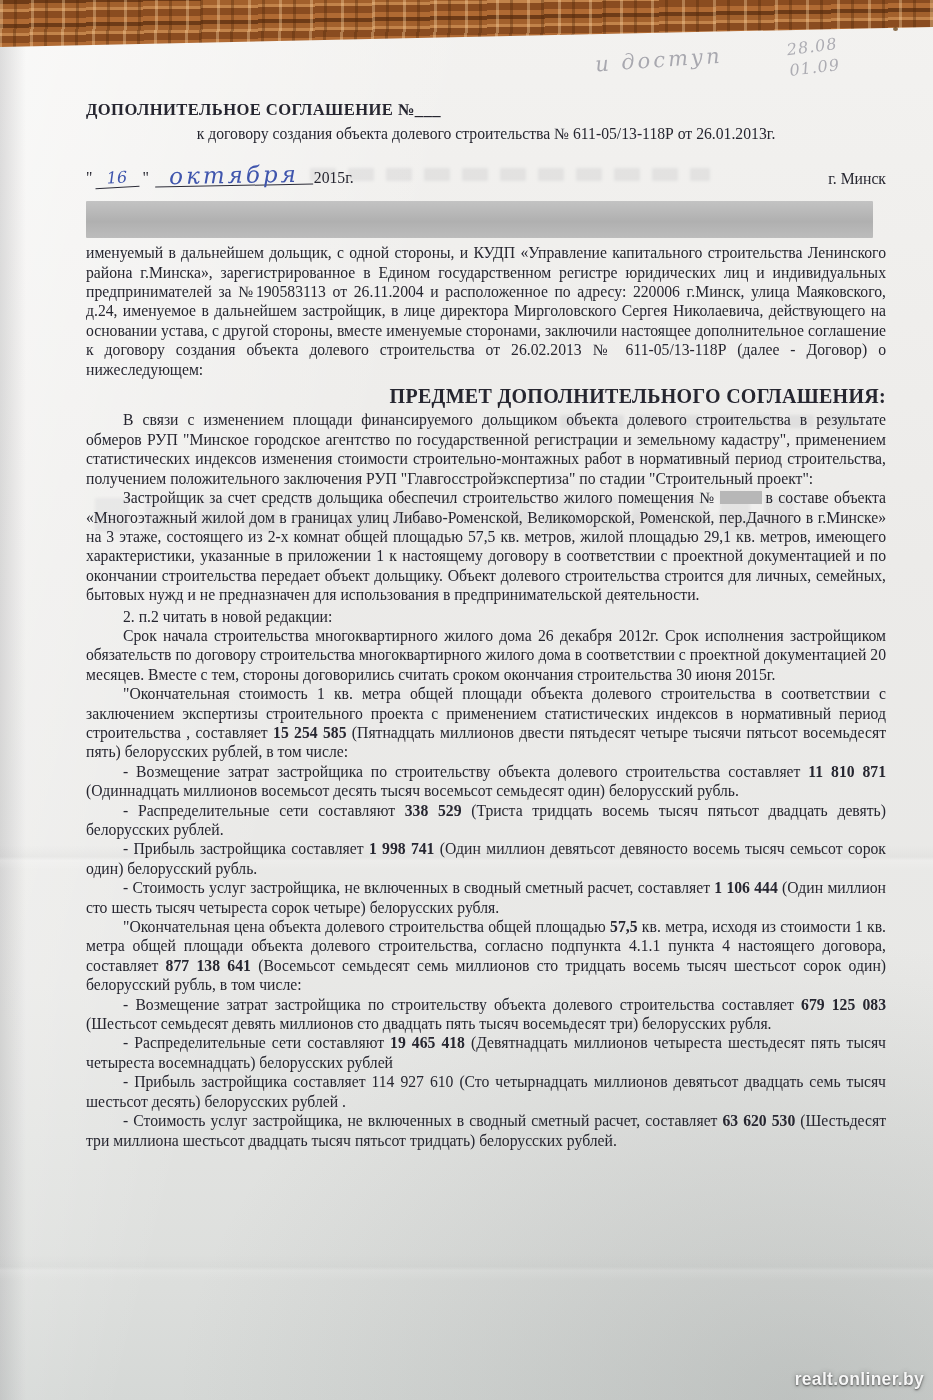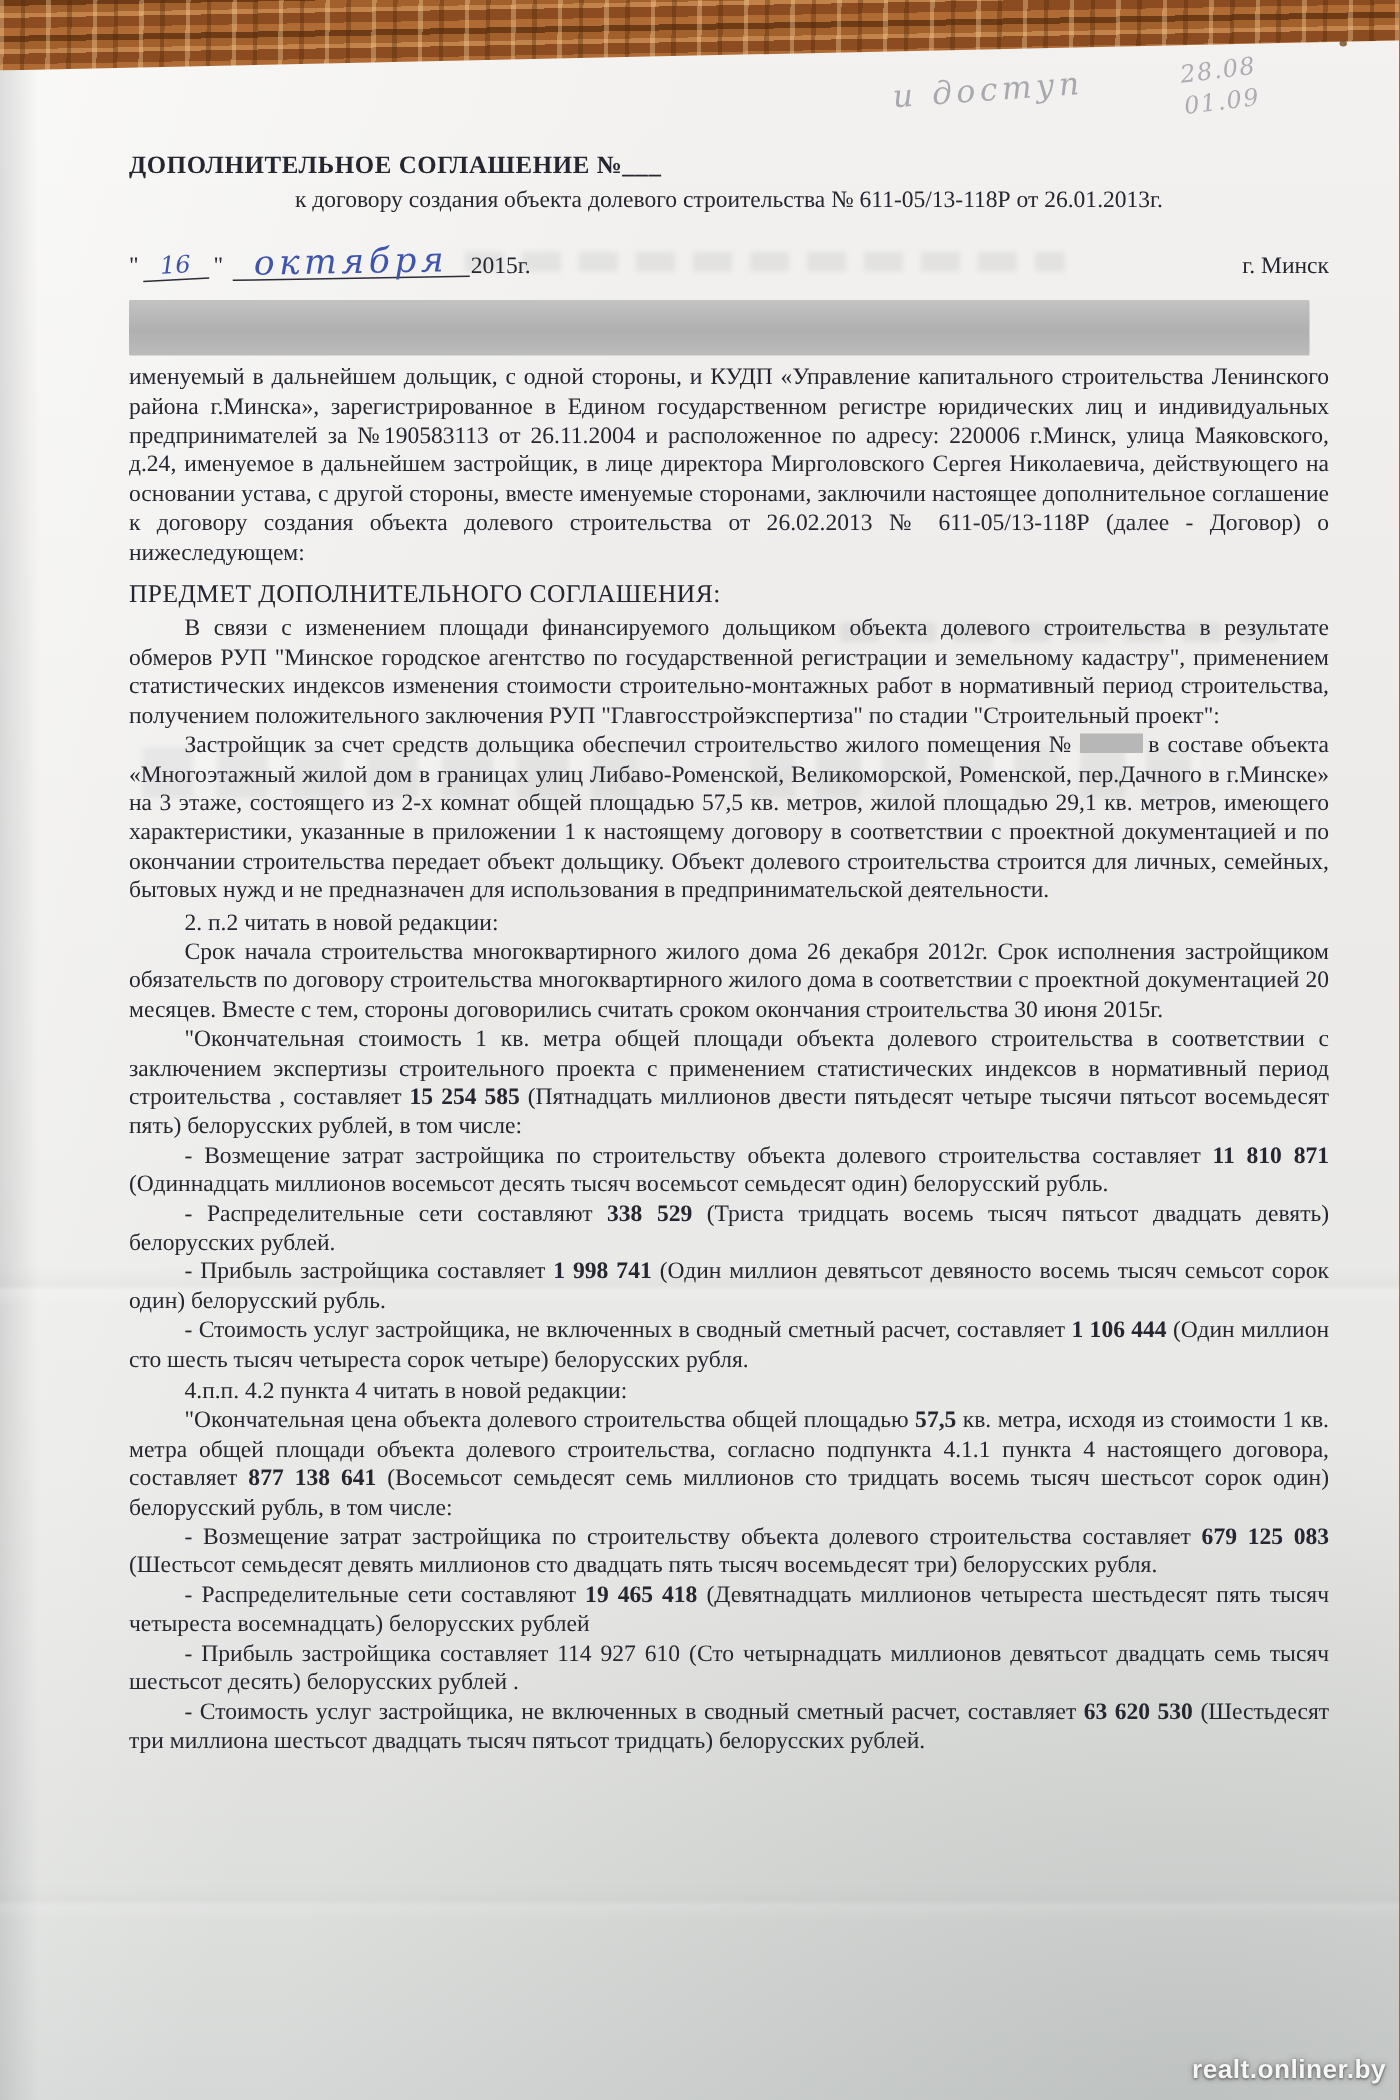--- a/index.html
+++ b/index.html
@@ -66,21 +66,21 @@
   .hw-month{display:inline-block;min-width:158px;text-align:center;border-bottom:1.3px solid #2c2c38;
     font-size:23px;letter-spacing:3px;transform:rotate(-1deg);margin:0 1px 0 6px;line-height:20px;}
 
   .redaction-bar{width:787px;height:37px;margin:0 0 5px 0;
     background:linear-gradient(to bottom,#c3c3c3,#b0b0b0 55%,#bcbcbc);border-radius:1px;}
   .inline-redact{display:inline-block;width:42px;height:13px;background:#b7b7b7;
     vertical-align:baseline;transform:translateY(1px);margin:0 4px;}
 
   .bp{margin:0;text-align:justify;}
   .ind{text-indent:37px;}
-  .h1{text-align:left;font-weight:normal;font-size:17px;letter-spacing:.3px;margin:8px 0 4px 0;}
+  .h1{text-align:right;font-weight:bold;font-size:20px;letter-spacing:.3px;margin:8px 0 4px 0;}
   .mt12{margin-top:12px;}
   .mt2{margin-top:2px;}
   b.num{font-weight:bold;}
 
   
   .watermark{position:absolute;right:9px;bottom:10px;
     font-family:"Liberation Sans","DejaVu Sans",sans-serif;font-weight:bold;font-size:17.5px;
     color:#f6f6f6;text-shadow:0 1px 2px rgba(40,40,40,.75),0 0 5px rgba(60,60,60,.4);letter-spacing:.3px;}
 </style>
 </head>
@@ -138,21 +138,20 @@
     <p class="bp ind"><span>"Окончательная стоимость 1 кв. метра общей площади объекта долевого строительства в соответствии с заключением экспертизы строительного проекта с применением статистических индексов в нормативный период строительства , составляет </span><b class="num">15 254 585</b><span> (Пятнадцать миллионов двести пятьдесят четыре тысячи пятьсот восемьдесят пять) белорусских рублей, в том числе:</span></p>
 
     <p class="bp ind"><span>- Возмещение затрат застройщика по строительству объекта долевого строительства составляет </span><b class="num">11 810 871</b><span> (Одиннадцать миллионов восемьсот десять тысяч восемьсот семьдесят один) белорусский рубль.</span></p>
 
     <p class="bp ind"><span>- Распределительные сети составляют </span><b class="num">338 529</b><span> (Триста тридцать восемь тысяч пятьсот двадцать девять) белорусских рублей.</span></p>
 
     <p class="bp ind"><span>- Прибыль застройщика составляет </span><b class="num">1 998 741</b><span> (Один миллион девятьсот девяносто восемь тысяч семьсот сорок один) белорусский рубль.</span></p>
 
     <p class="bp ind"><span>- Стоимость услуг застройщика, не включенных в сводный сметный расчет, составляет </span><b class="num">1 106 444</b><span> (Один миллион сто шесть тысяч четыреста сорок четыре) белорусских рубля.</span></p>
 
-    <p class="bp ind mt2">4.п.п. 4.2 пункта 4 читать в новой редакции:</p>
 
     <p class="bp ind"><span>"Окончательная цена объекта долевого строительства общей площадью </span><b class="num">57,5</b><span> кв. метра, исходя из стоимости 1 кв. метра общей площади объекта долевого строительства, согласно подпункта 4.1.1 пункта 4 настоящего договора, составляет </span><b class="num">877 138 641</b><span> (Восемьсот семьдесят семь миллионов сто тридцать восемь тысяч шестьсот сорок один) белорусский рубль, в том числе:</span></p>
 
     <p class="bp ind"><span> - Возмещение затрат застройщика по строительству объекта долевого строительства составляет </span><b class="num">679 125 083</b><span> (Шестьсот семьдесят девять миллионов сто двадцать пять тысяч восемьдесят три) белорусских рубля.</span></p>
 
     <p class="bp ind"><span>- Распределительные сети составляют </span><b class="num">19 465 418</b><span> (Девятнадцать миллионов четыреста шестьдесят пять тысяч четыреста восемнадцать) белорусских рублей</span></p>
 
     <p class="bp ind">- Прибыль застройщика составляет 114 927 610 (Сто четырнадцать миллионов девятьсот двадцать семь тысяч шестьсот десять) белорусских рублей .</p>
 
     <p class="bp ind"><span> - Стоимость услуг застройщика, не включенных в сводный сметный расчет, составляет </span><b class="num">63 620 530</b><span> (Шестьдесят три миллиона шестьсот двадцать тысяч пятьсот тридцать) белорусских рублей.</span></p>

